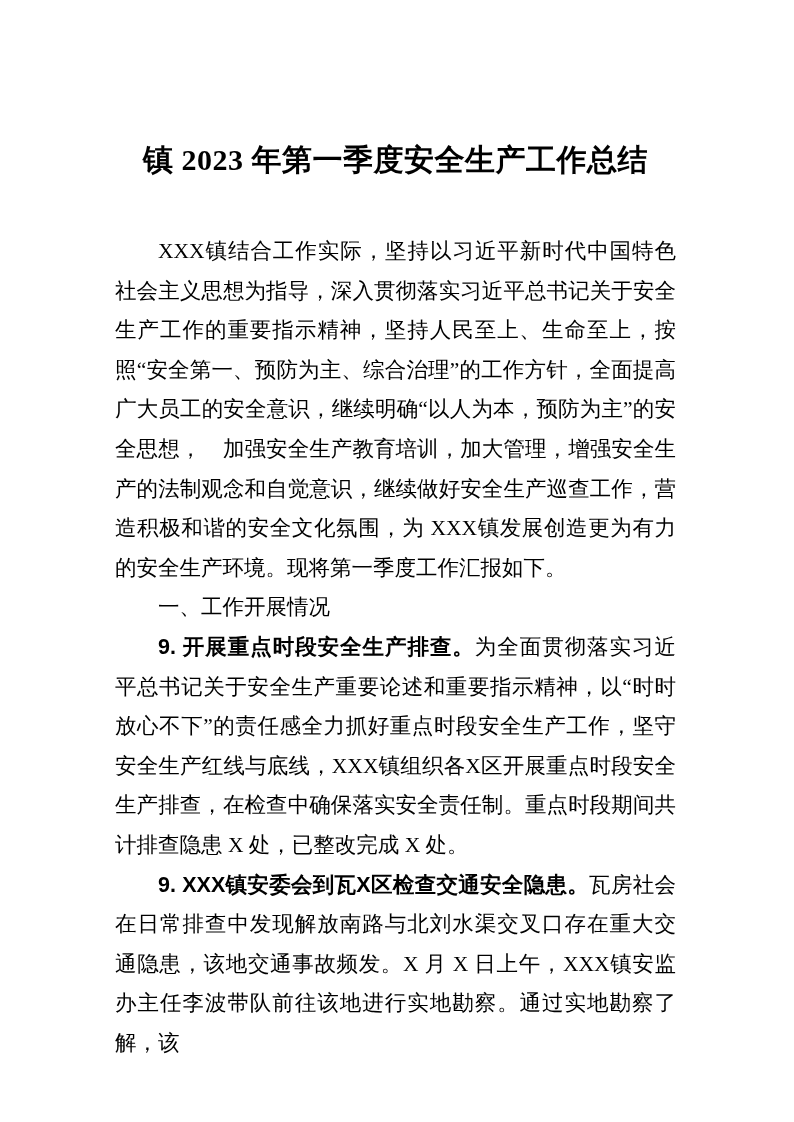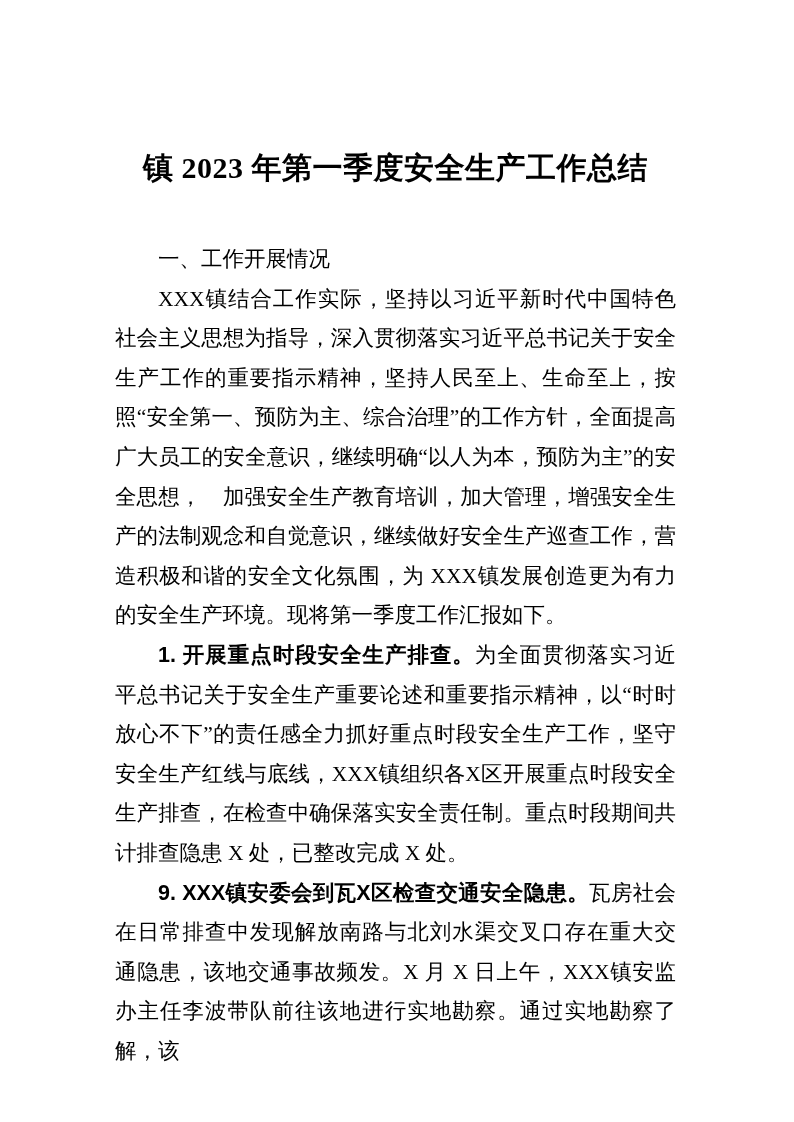--- a/index.html
+++ b/index.html
@@ -13,21 +13,21 @@
     height: 1122px;
     margin: 0 auto;
     background: #ffffff;
     box-sizing: border-box;
     padding: 132px 118px 0 115px;
     overflow: hidden;
     color: #000000;
     font-family: "Liberation Serif", "DejaVu Serif", serif;
   }
   .doc-title {
-    margin: 16px 0 52px 0;
+    margin: 8px 0 52px 0;
     font-size: 30px;
     line-height: 40px;
     font-weight: 700;
     text-align: center;
     font-family: "Liberation Serif", "DejaVu Serif", serif;
     letter-spacing: 0.5px;
     white-space: nowrap;
   }
   .para {
     margin: 0;
@@ -43,22 +43,22 @@
     font-family: "Liberation Sans", "DejaVu Sans", sans-serif;
   }
 </style>
 </head>
 <body>
 
 <div class="page">
 
   <h1 class="doc-title">镇 2023 年第一季度安全生产工作总结</h1>
 
+  <p class="para"><span>XXX镇结合工作实际，坚持以习近平新时代中国特色社会主义思想为指导，深入贯彻落实习近平总书记关于安全生产工作的重要指示精神，坚持人民至上、生命至上，按照“安全第一、预防为主、综合治理”的工作方针，全面提高广大员工的安全意识，继续明确“以人为本，预防为主”的安全思想，　加强安全生产教育培训，加大管理，增强安全生产的法制观念和自觉意识，继续做好安全生产巡查工作，营造积极和谐的安全文化氛围，为 XXX镇发展创造更为有力的安全生产环境。现将第一季度工作汇报如下。</span></p>
+
   <p class="para"><span>一、工作开展情况</span></p>
 
-  <p class="para"><span>XXX镇结合工作实际，坚持以习近平新时代中国特色社会主义思想为指导，深入贯彻落实习近平总书记关于安全生产工作的重要指示精神，坚持人民至上、生命至上，按照“安全第一、预防为主、综合治理”的工作方针，全面提高广大员工的安全意识，继续明确“以人为本，预防为主”的安全思想，　加强安全生产教育培训，加大管理，增强安全生产的法制观念和自觉意识，继续做好安全生产巡查工作，营造积极和谐的安全文化氛围，为 XXX镇发展创造更为有力的安全生产环境。现将第一季度工作汇报如下。</span></p>
 
-
-  <p class="para"><span class="bold-lead">1. 开展重点时段安全生产排查。</span><span>为全面贯彻落实习近平总书记关于安全生产重要论述和重要指示精神，以“时时放心不下”的责任感全力抓好重点时段安全生产工作，坚守安全生产红线与底线，XXX镇组织各X区开展重点时段安全生产排查，在检查中确保落实安全责任制。重点时段期间共计排查隐患 X 处，已整改完成 X 处。</span></p>
+  <p class="para"><span class="bold-lead">9. 开展重点时段安全生产排查。</span><span>为全面贯彻落实习近平总书记关于安全生产重要论述和重要指示精神，以“时时放心不下”的责任感全力抓好重点时段安全生产工作，坚守安全生产红线与底线，XXX镇组织各X区开展重点时段安全生产排查，在检查中确保落实安全责任制。重点时段期间共计排查隐患 X 处，已整改完成 X 处。</span></p>
 
   <p class="para"><span class="bold-lead">9. XXX镇安委会到瓦X区检查交通安全隐患。</span><span>瓦房社会在日常排查中发现解放南路与北刘水渠交叉口存在重大交 通隐患，该地交通事故频发。X 月 X 日上午，XXX镇安监办主任李波带队前往该地进行实地勘察。通过实地勘察了解，该</span></p>
 
 </div>
 
 </body></html>

